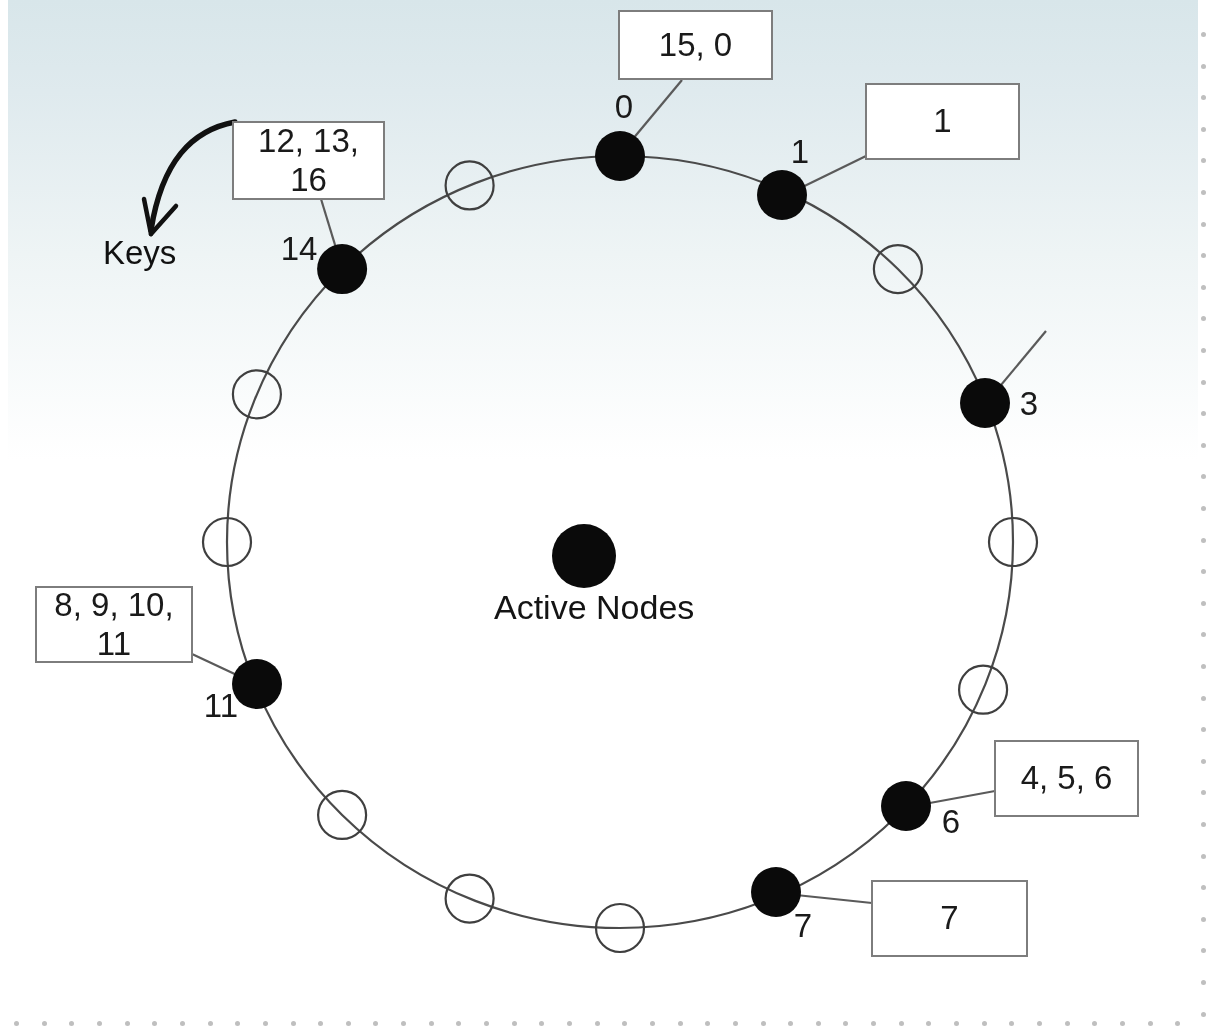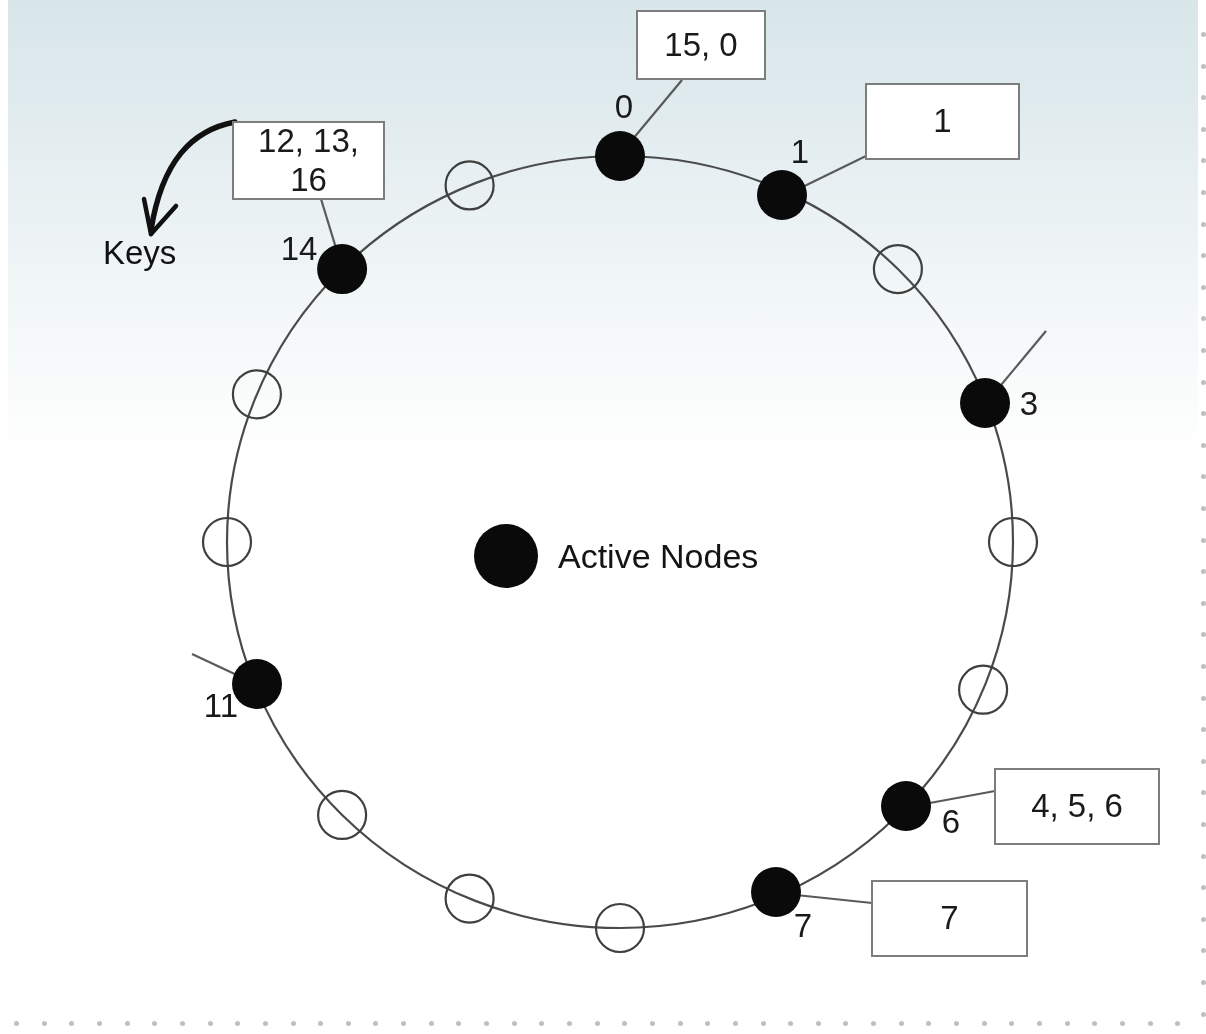--- a/index.html
+++ b/index.html
@@ -11,31 +11,31 @@
     position:absolute;left:8px;top:0;width:1190px;height:460px;
     background:linear-gradient(to bottom,#d8e6ea 0%,#dfeaee 20%,#eef4f5 55%,#ffffff 100%);
   }
   .diagram-svg{position:absolute;left:0;top:0;}
   .key-box{
     position:absolute;display:flex;align-items:center;justify-content:center;
     background:#ffffff;border:2px solid #7d7d7d;
     font-size:33px;line-height:1.18;text-align:center;
     padding:0 10px;box-sizing:border-box;
   }
-  .box-node0 {left:636px; top:10px;  width:130px; height:70px;}
+  .box-node0 {left:618px; top:10px;  width:155px; height:70px;}
   .box-node1 {left:865px; top:83px;  width:155px; height:77px;}
   .box-node3 {left:1004px;top:252px; width:154px; height:78px;}
-  .box-node6 {left:994px; top:740px; width:166px; height:77px;margin-top:28px;}
+  .box-node6 {left:994px; top:740px; width:145px; height:77px;}
   .box-node7 {left:871px; top:880px; width:157px; height:77px;}
   .box-node11{left:35px;  top:586px; width:158px; height:77px;}
   .box-node14{left:232px; top:121px; width:153px; height:79px;}
   .keys-label{
     position:absolute;left:103px;top:234px;font-size:33px;color:#111;
   }
-  .legend{position:absolute;left:474px;top:524px;display:flex;align-items:center;}
+  .legend{position:absolute;left:474px;top:524px;display:flex;align-items:center;flex-direction:column;}
   .legend-swatch{
     width:64px;height:64px;border-radius:50%;background:#0a0a0a;flex:0 0 auto;
   }
   .legend-text{margin-left:20px;font-size:34px;color:#141414;}
   .node-label{font-size:33px;fill:#1a1a1a;}
   .dot{position:absolute;width:5px;height:5px;border-radius:50%;background:#bfbfbf;}
   .dot-border{position:absolute;left:0;top:0;width:0;height:0;}
 </style>
 </head>
 <body>
@@ -90,20 +90,21 @@
         <text x="803" y="937" text-anchor="middle" class="node-label">7</text>
         <text x="221" y="717" text-anchor="middle" class="node-label">11</text>
         <text x="299" y="260" text-anchor="middle" class="node-label">14</text>
       </g>
   </svg>
 
   <div class="key-box box-node0">15, 0</div>
   <div class="key-box box-node1">1</div>
   <div class="key-box box-node6">4, 5, 6</div>
   <div class="key-box box-node7">7</div>
+  <div class="key-box box-node11">8, 9, 10, 11</div>
   <div class="key-box box-node14">12, 13, 16</div>
 
   <div class="keys-label">Keys</div>
 
   <div class="legend">
     <div class="legend-swatch"></div>
     <div class="legend-text">Active Nodes</div>
   </div>
 
   <div class="dot-border" id="dots-right">

